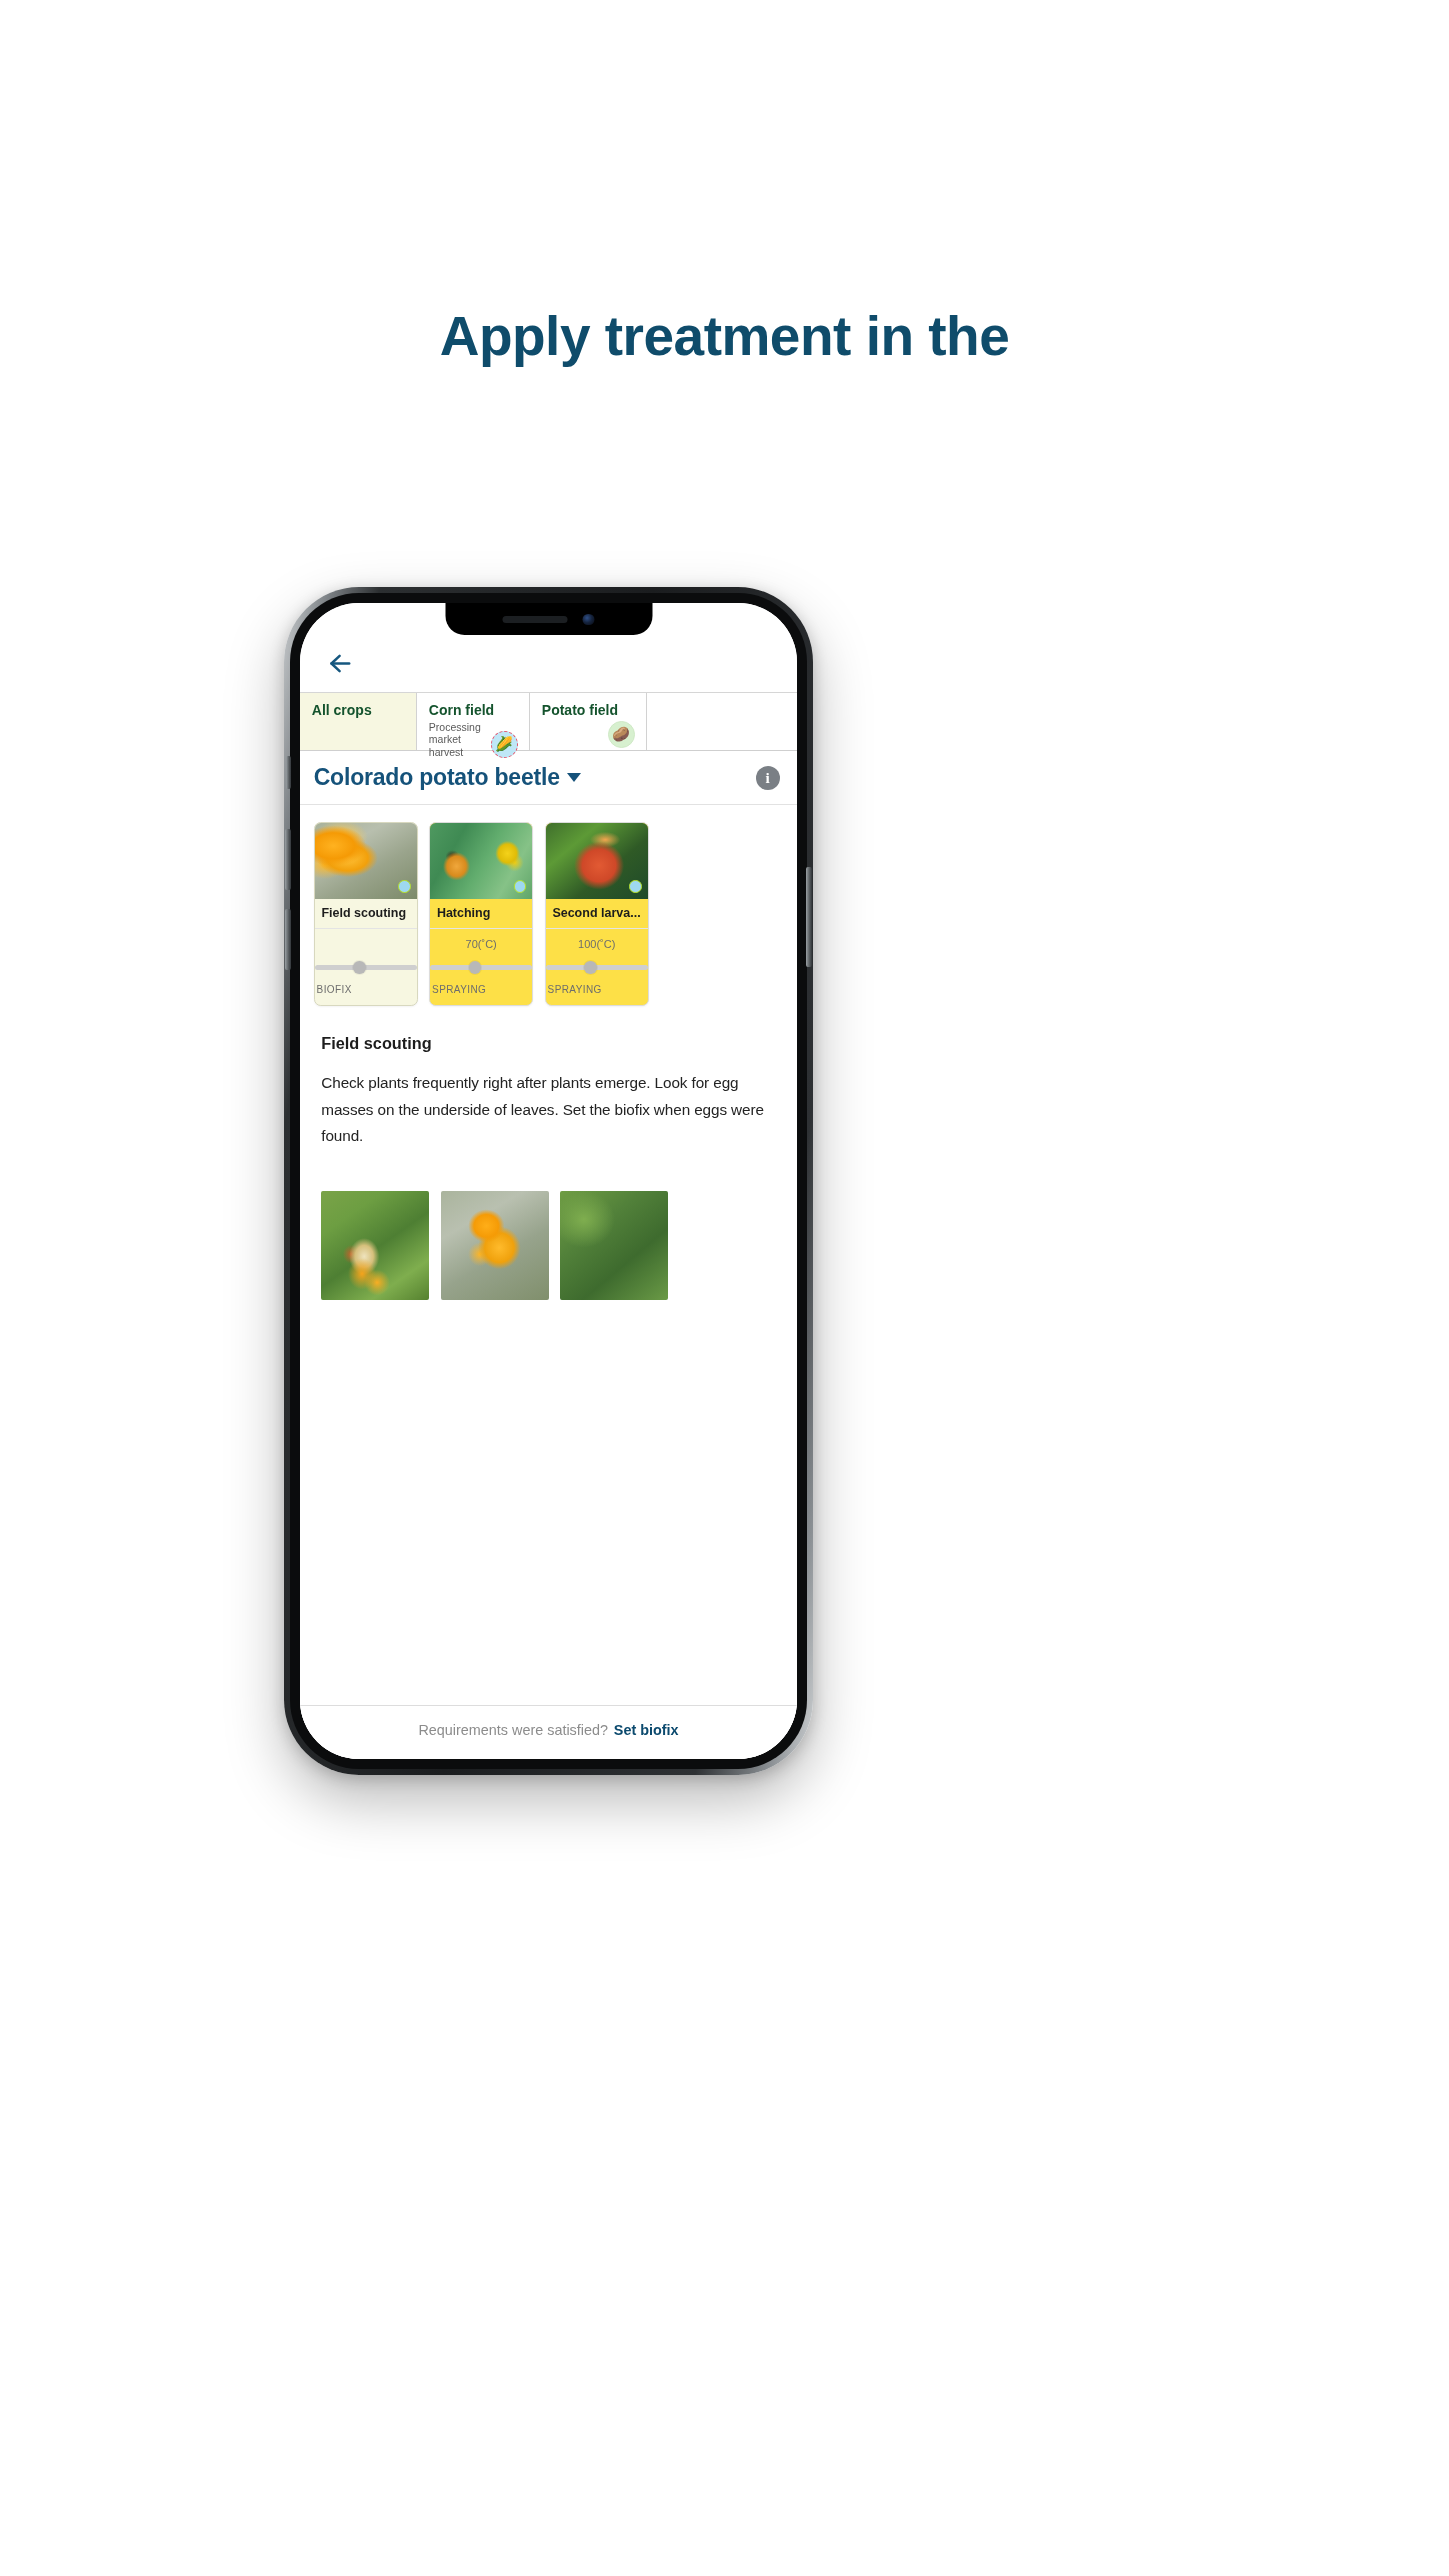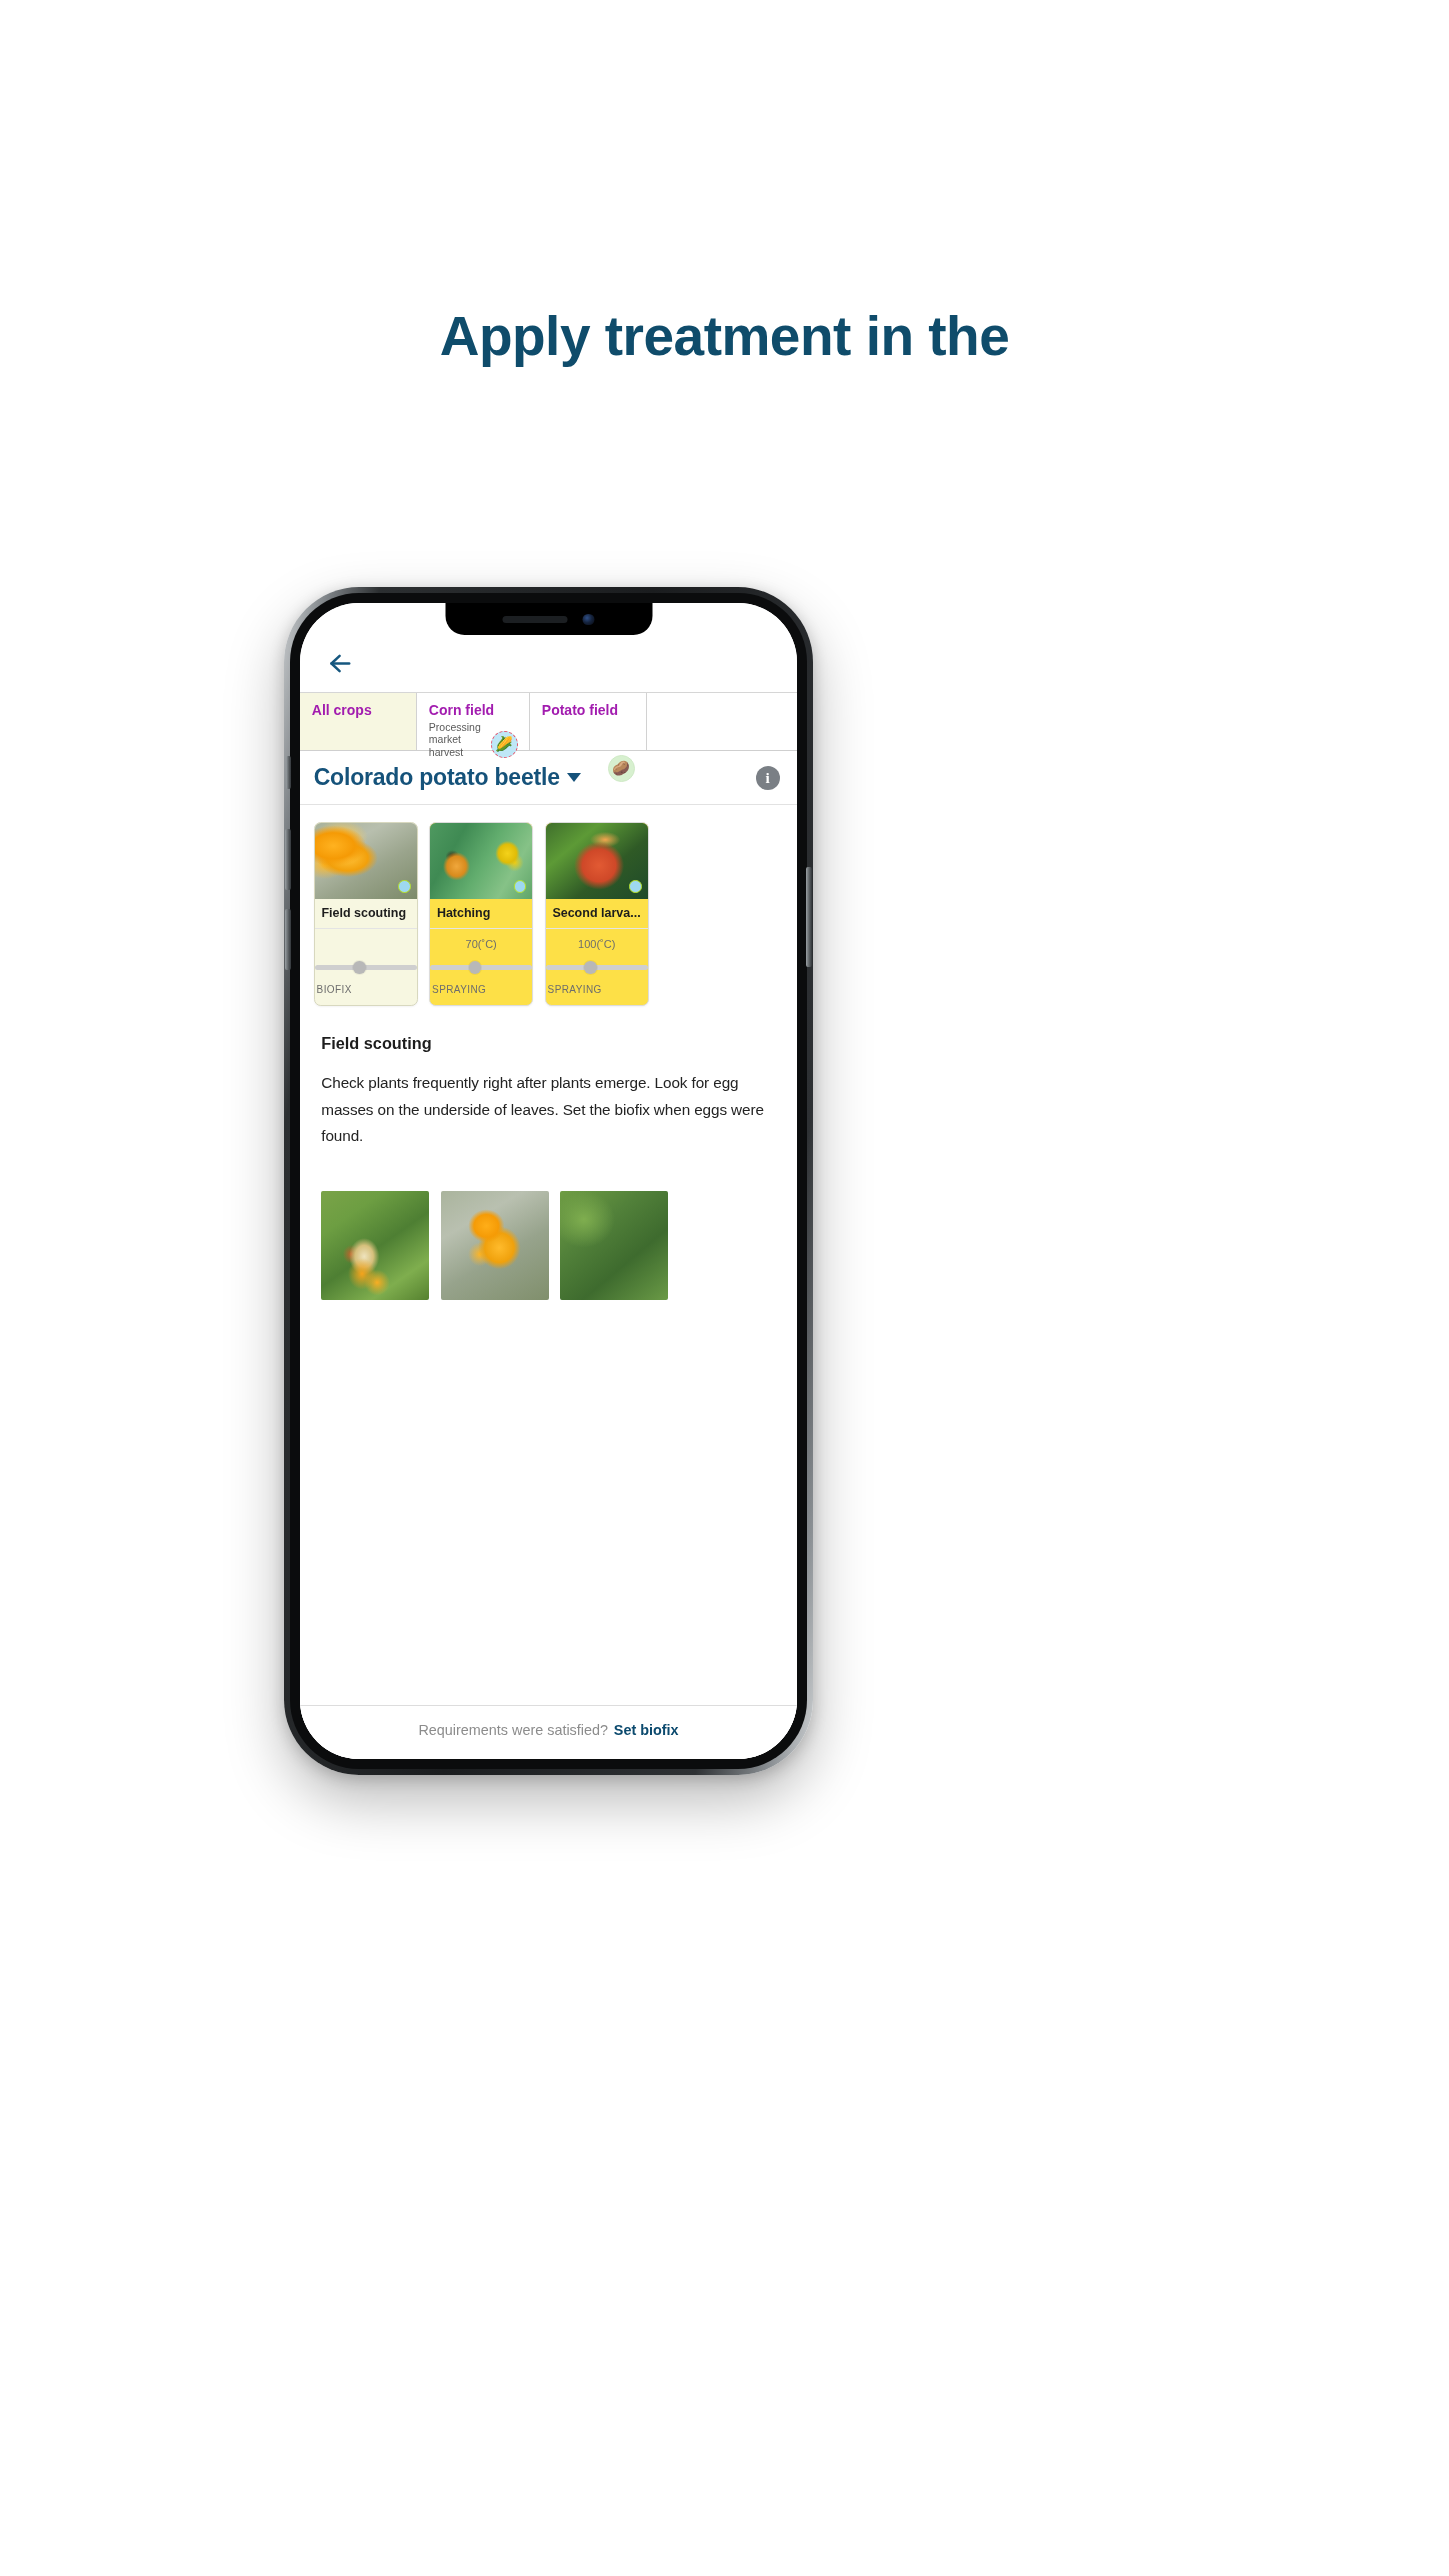--- a/index.html
+++ b/index.html
@@ -132,25 +132,25 @@
     border-right: 1px solid #d2d2d2;
     padding: 8.6px 11.5px 5.8px 11.5px;
     display: flex;
     flex-direction: column;
     justify-content: flex-start;
     background: #ffffff;
     position: relative;
   }
   .tab.all { width: 117px; background: #f7f7e1; }
   .tab.corn { width: 113px; }
-  .tab.potato { width: 117px; gap: 34px; }
+  .tab.potato { width: 117px; }
   .tab-title {
     font-size: 14px;
     font-weight: 700;
-    color: #a21caf;
+    color: #14532d;
     line-height: 1.15;
     white-space: nowrap;
   }
   .tab-body {
     display: flex;
     align-items: flex-end;
     justify-content: space-between;
     margin-top: 2.9px;
     gap: 3.8px;
   }

